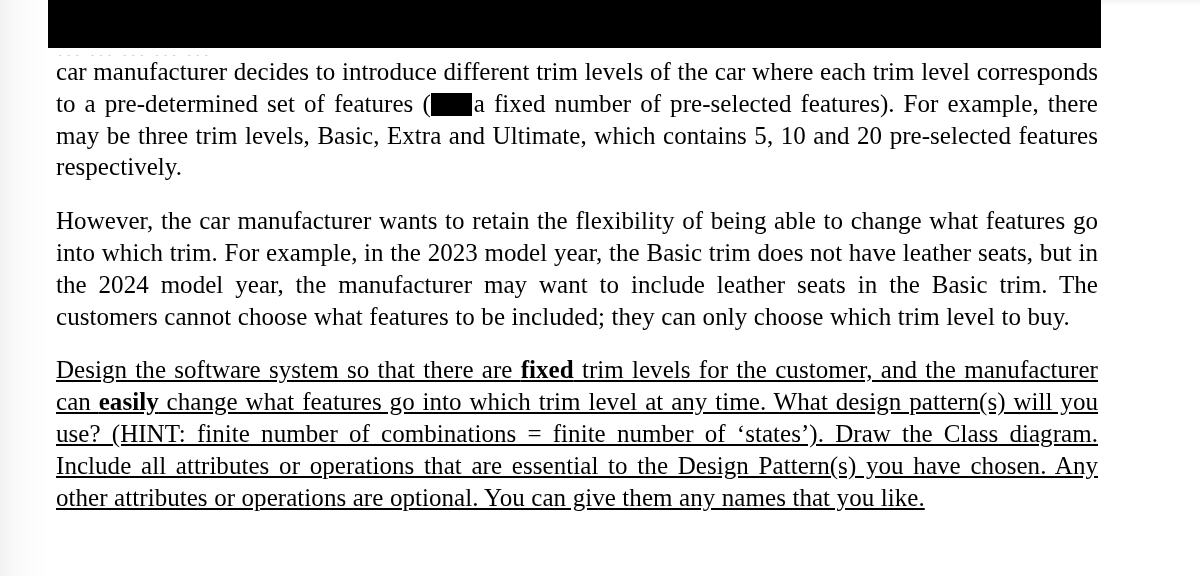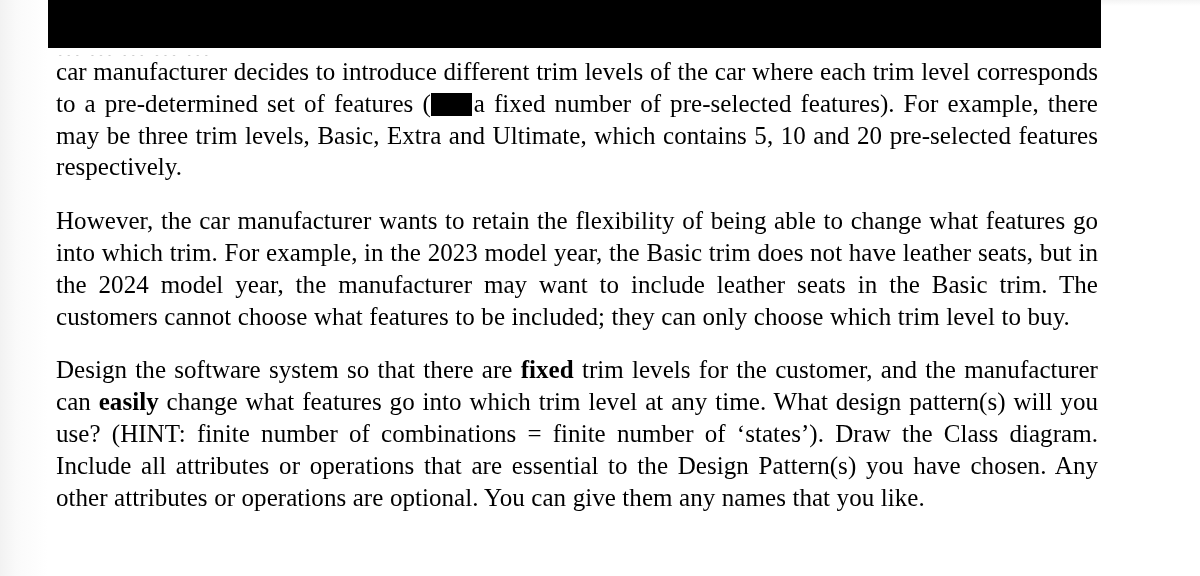--- a/index.html
+++ b/index.html
@@ -85,20 +85,21 @@
 
   .para {
     margin: 0 0 22px 0;
     text-align: justify;
   }
   .para:last-child {
     margin-bottom: 0;
   }
   .para.last-line-natural {
     text-align-last: left;
+    text-decoration: underline;
   }
 
   b, .bold {
     font-weight: bold;
   }
 
   
   .redaction-inline {
     display: inline-block;
     width: 41px;

